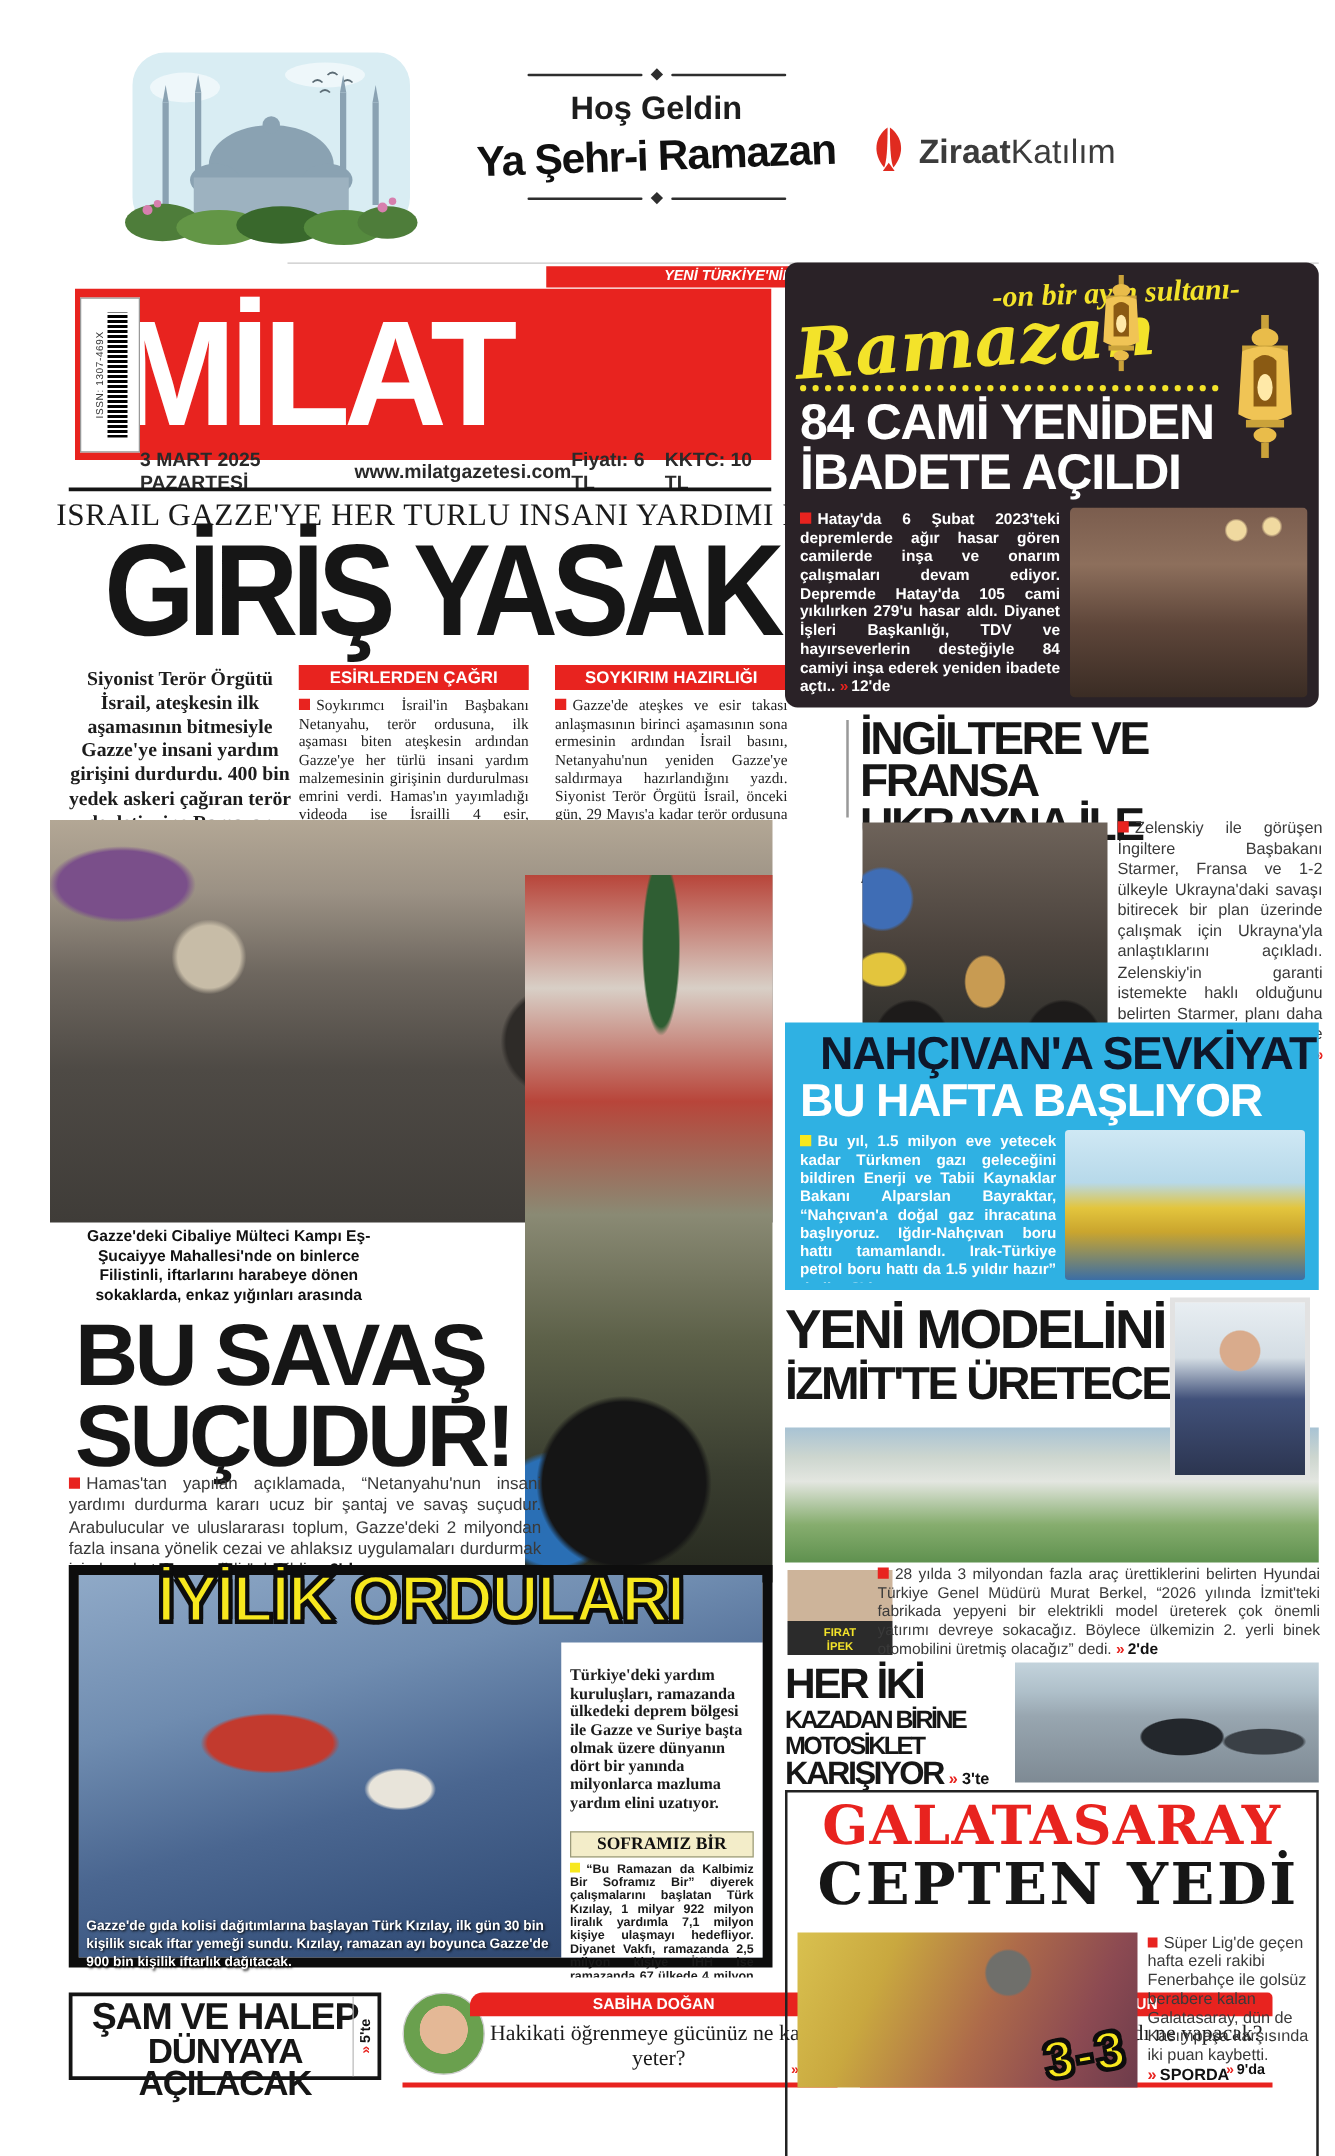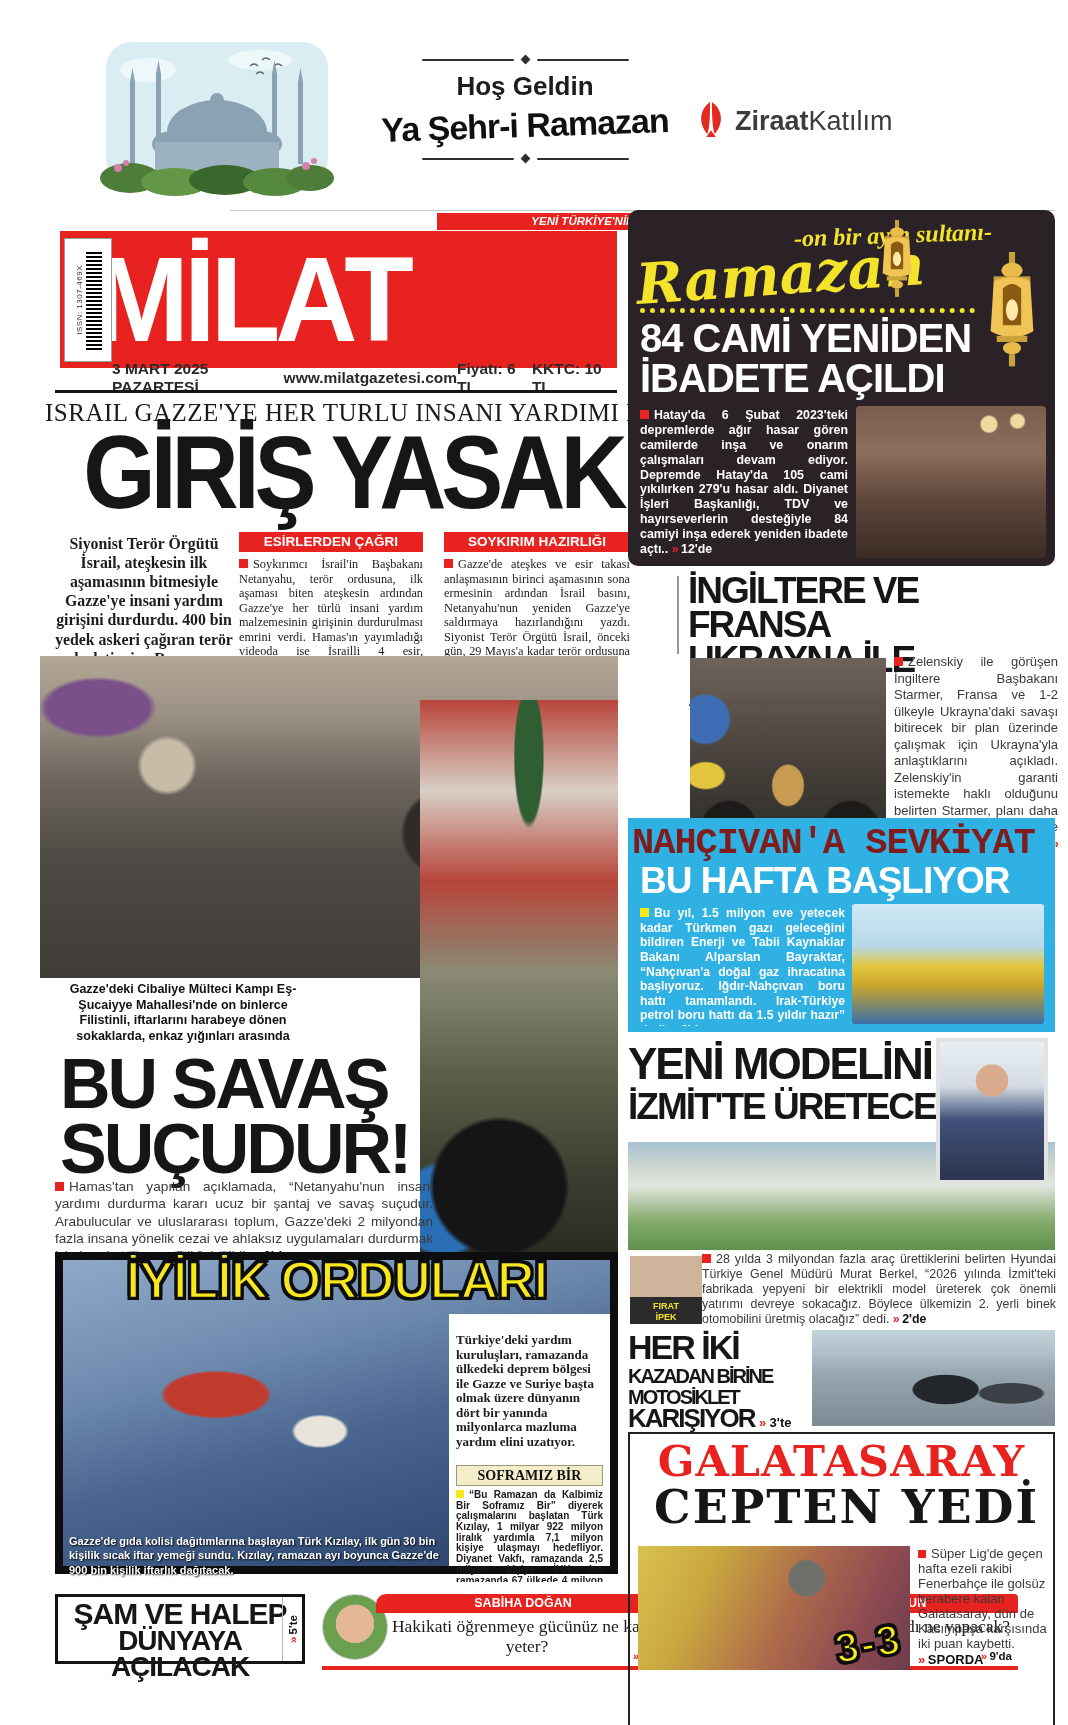--- a/index.html
+++ b/index.html
@@ -251,37 +251,37 @@
        radial-gradient(ellipse at 8% 48%, #e3c53d 0 7%, transparent 8%),
        radial-gradient(ellipse at 50% 52%, #c89b52 0 11%, transparent 12%),
        radial-gradient(ellipse at 20% 72%, #1d1b1a 0 13%, transparent 14%),
        radial-gradient(ellipse at 82% 72%, #1d1b1a 0 13%, transparent 14%),
        linear-gradient(180deg,#6e635a 0%,#4a423c 40%,#30302c 70%,#55524c 100%);"></div>
   <p class="abs body-sans" style="left:894px;top:654px;width:164px;height:258px;overflow:hidden;"><span class="bullet b-red"></span><span>Zelenskiy ile görüşen İngiltere Başbakanı Starmer, Fransa ve 1-2 ülkeyle Ukrayna'daki savaşı bitirecek bir plan üzerinde çalışmak için Ukrayna'yla anlaştıklarını açıkladı. Zelenskiy'in garanti istemekte haklı olduğunu belirten Starmer, planı daha sonra ABD'yle görüşeceklerini bildirdi.</span>
      <span class="jmp-a">»</span>
      <span class="jmp-t">7'de</span></p>
 
   <div class="abs" style="left:628px;top:818px;width:427px;height:214px;background:#2fb1e3;">
-    <div class="abs hl wh" style="left:4px;top:8px;font-size:37px;letter-spacing:-1px;color:#7f1d1d;font-family:Liberation Mono, monospace;">NAHÇIVAN'A SEVKİYAT</div>
+    <div class="abs hl wh" style="left:28px;top:8px;font-size:37px;letter-spacing:-1px;color:#0f172a;">NAHÇIVAN'A SEVKİYAT</div>
     <div class="abs hl wh" style="left:12px;top:46px;font-size:37px;letter-spacing:-1px;color:#fff;">BU HAFTA BAŞLIYOR</div>
     <p class="abs body-bold-w" style="left:12px;top:88px;width:205px;height:120px;overflow:hidden;font-size:12.2px;"><span class="bullet b-yellow"></span><span>Bu yıl, 1.5 milyon eve yetecek kadar Türkmen gazı geleceğini bildiren Enerji ve Tabii Kaynaklar Bakanı Alparslan Bayraktar, “Nahçıvan'a doğal gaz ihracatına başlıyoruz. Iğdır-Nahçıvan boru hattı tamamlandı. Irak-Türkiye petrol boru hattı da 1.5 yıldır hazır” dedi.</span>
        <span class="jmp-a" style="color:#11597e;">»</span>
        <span class="jmp-t wh">8'de</span></p>
     <div class="abs photo" style="left:224px;top:86px;width:192px;height:120px;border-radius:3px;background:
          linear-gradient(180deg,#cfe8f4 0%,#b7d9ea 35%,#e3c53d 52%,#caa52e 68%,#3b6ea5 100%);"></div>
   </div>
 
   <div class="abs hl" style="left:628px;top:1044px;font-size:44px;letter-spacing:-2px;">YENİ MODELİNİ</div>
   <div class="abs hl" style="left:628px;top:1090px;font-size:37px;letter-spacing:-2px;">İZMİT'TE ÜRETECEK</div>
   <div class="abs photo" style="left:936px;top:1038px;width:112px;height:146px;border:4px solid #e2e2e2;box-sizing:border-box;background:
        radial-gradient(circle at 50% 28%, #d9ab8c 0 14%, transparent 15%),
        linear-gradient(180deg,#e8eef2 0%,#d4dde4 32%,#41517a 56%,#2c3550 100%);z-index:3;"></div>
   <div class="abs photo" style="left:628px;top:1142px;width:427px;height:108px;background:
        linear-gradient(180deg,#a8c3d4 0%,#cdd6cf 22%,#e3e6e0 40%,#86ad6e 72%,#5f914f 100%);"></div>
-  <div class="abs" style="left:630px;top:1256px;width:72px;height:68px;background:linear-gradient(180deg,#cdb49a 0 60%,#2b2b2b 60%);">
+  <div class="abs" style="left:630px;top:1256px;width:84px;height:68px;background:linear-gradient(180deg,#cdb49a 0 60%,#2b2b2b 60%);">
     <div style="position:absolute;bottom:2px;width:100%;text-align:center;color:#f3e32a;font-weight:700;font-size:9px;line-height:1.15;">
       <div>FIRAT</div>
       <div>İPEK</div>
     </div>
   </div>
   <p class="abs body-sans" style="left:702px;top:1252px;width:354px;height:76px;overflow:hidden;font-size:12.4px;line-height:1.2;"><span class="bullet b-red"></span><span>28 yılda 3 milyondan fazla araç ürettiklerini belirten Hyundai Türkiye Genel Müdürü Murat Berkel, “2026 yılında İzmit'teki fabrikada yepyeni bir elektrikli model üreterek çok önemli yatırımı devreye sokacağız. Böylece ülkemizin 2. yerli binek otomobilini üretmiş olacağız” dedi.</span>
      <span class="jmp-a">»</span>
      <span class="jmp-t">2'de</span></p>
 
   <div class="abs hl" style="left:628px;top:1332px;font-size:34px;">HER İKİ</div>

